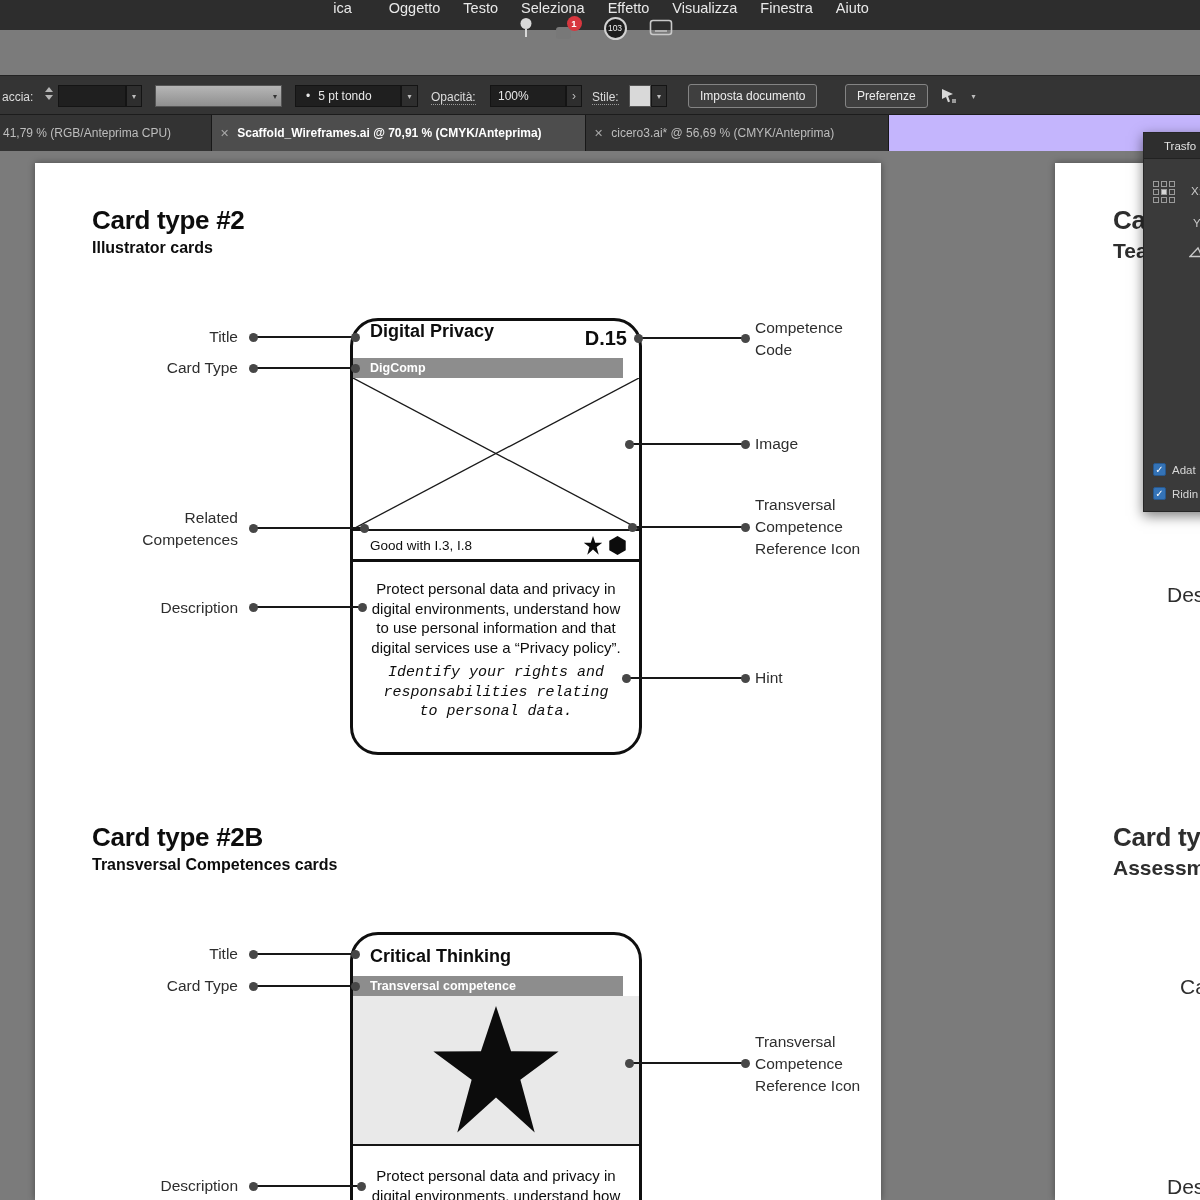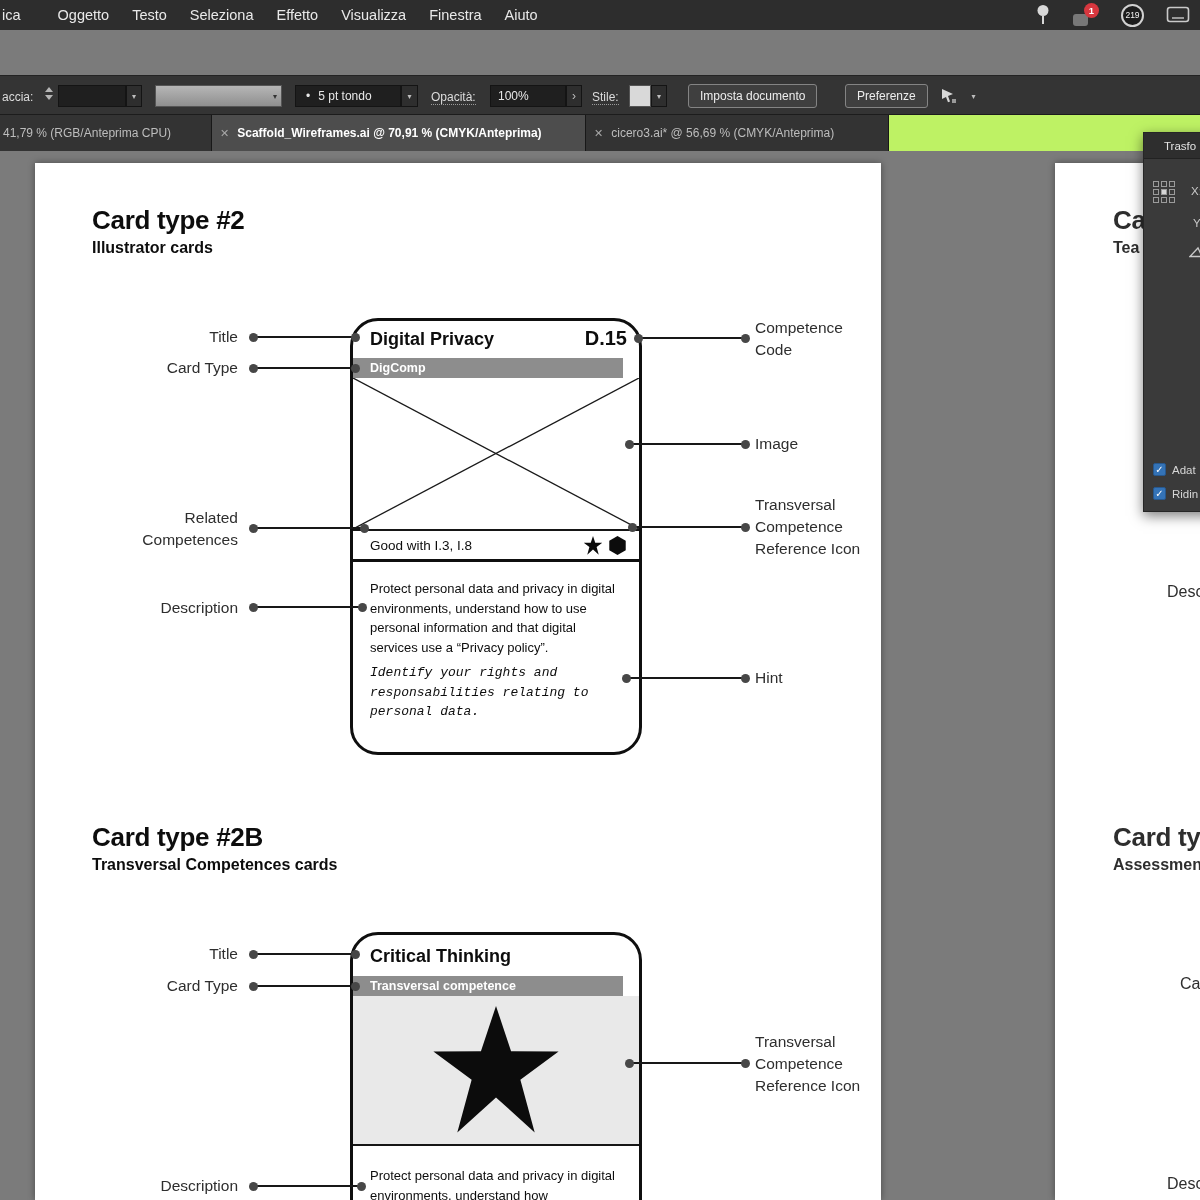--- a/index.html
+++ b/index.html
@@ -1,21 +1,21 @@
 <!DOCTYPE html>
 <html><head>
 <meta charset="utf-8">
 <style>
   * { margin:0; padding:0; box-sizing:border-box; }
   html,body { width:1200px; height:1200px; }
   body { font-family:"Liberation Sans", sans-serif; background:#7b7b7b; }
   #screen { position:relative; width:1200px; height:1200px; overflow:hidden; background:#7b7b7b; }
 
   
-  #menubar { position:absolute; left:0; top:0; width:1200px; height:30px; background:#2d2d2d; display:flex; align-items:center; justify-content:space-between; }
+  #menubar { position:absolute; left:0; top:0; width:1200px; height:30px; background:#2d2d2d; display:flex; align-items:center; justify-content:space-between;flex-direction:column; }
   .menu-items { display:flex; align-items:center; gap:23px; padding-left:2px; }
   .mi { color:#e9e9e9; font-size:14.5px; cursor:default; }
   .menu-right { display:flex; align-items:center; gap:22px; padding-right:10px; }
   .counter-circle { width:23px; height:23px; border:2px solid #d2d2d2; border-radius:50%; background:#1d1d1d; color:#f0f0f0; font-size:8.5px; display:flex; align-items:center; justify-content:center; }
   .badge-wrap { position:relative; width:26px; height:24px; }
   .badge-base { position:absolute; left:0; bottom:1px; width:15px; height:12px; background:#787878; border-radius:3px; }
   .badge-red { position:absolute; right:0; top:0; width:15px; height:15px; background:#d7373f; border-radius:50%; color:#fff; font-size:9.5px; font-weight:bold; display:flex; align-items:center; justify-content:center; }
 
   #titlebar { position:absolute; left:0; top:30px; width:1200px; height:45px; background:#3e3e3e; }
   #titlebar .t { position:absolute; left:747px; top:14px; transform:translateX(-50%); color:#d8d8d8; font-size:15px; white-space:nowrap; }
@@ -25,49 +25,49 @@
   .cb-lab.dotted { border-bottom:1px dotted #9a9a9a; }
   .cb-field { position:absolute; top:9px; height:22px; background:#1f1f1f; border:1px solid #141414; color:#e8e8e8; font-size:12px; display:flex; align-items:center; }
   .cb-btnarrow { position:absolute; top:9px; height:22px; background:#2e2e2e; border:1px solid #141414; color:#bdbdbd; font-size:8px; display:flex; align-items:center; justify-content:center; }
   .cb-swatch { position:absolute; top:9px; height:22px; border:1px solid #555; background:linear-gradient(180deg,#b6b6b6,#8f8f8f); display:flex; align-items:center; justify-content:flex-end; padding-right:4px; color:#333; font-size:8px; }
   .cb-button { position:absolute; top:8px; height:24px; background:#3f3f3f; border:1px solid #848484; border-radius:3px; color:#ededed; font-size:12px; display:flex; align-items:center; padding:0 11px; white-space:nowrap; }
   .stepper { position:absolute; display:flex; flex-direction:column; gap:3px; }
   .stepper i { width:0; height:0; border-left:4px solid transparent; border-right:4px solid transparent; }
   .stepper .up { border-bottom:5px solid #b5b5b5; }
   .stepper .dn { border-top:5px solid #b5b5b5; }
 
-  #tabbar { position:absolute; left:0; top:115px; width:1200px; height:36px; background:#bef264; display:flex; }
+  #tabbar { position:absolute; left:0; top:115px; width:1200px; height:36px; background:#c4b5fd; display:flex; }
   .tab { height:36px; background:#333; border-right:1px solid #181818; display:flex; align-items:center; gap:8px; padding:0 8px; overflow:hidden; }
   .tab.active { background:#4d4d4d; }
   .tab-label { font-size:12px; color:#bdbdbd; white-space:nowrap; }
   .tab.active .tab-label { color:#fff; font-weight:bold; }
   .tab-close { color:#a8a8a8; font-size:11px; }
 
   
   #canvas { position:absolute; left:0; top:151px; width:1200px; height:1049px; background:#7b7b7b; }
   .artboard { position:absolute; background:#fff; box-shadow:0 0 7px rgba(0,0,0,.4); }
 
   .h1 { position:absolute; font-weight:bold; font-size:26px; color:#0d0d0d; letter-spacing:-0.3px; white-space:nowrap; }
   .h2 { position:absolute; font-weight:bold; font-size:16px; color:#0d0d0d; white-space:nowrap; }
   .co { position:absolute; font-size:15.5px; line-height:22px; color:#2e2e2e; white-space:pre-line; }
   .co.r { text-align:right; }
-  .frag { position:absolute; white-space:nowrap; color:#2e2e2e; font-size:16px; }
+  .frag { position:absolute; white-space:nowrap; color:#2e2e2e; font-size:21px; }
 
   .leader { position:absolute; height:2px; background:#181818; }
   .leader .d { position:absolute; width:9px; height:9px; border-radius:50%; background:#474747; top:-3.5px; }
   .leader .dl { left:-3px; } .leader .dr { right:-3px; }
 
   .wcard { position:absolute; background:#fff; border:3px solid #0f0f0f; border-radius:28px; overflow:hidden; }
   .ctitle { position:absolute; font-weight:bold; font-size:18px; color:#0d0d0d; white-space:nowrap; }
   .ccode  { position:absolute; font-weight:bold; font-size:20px; color:#0d0d0d; }
   .tagbar { position:absolute; left:0; right:16px; height:20px; background:#8d8d8d; color:#fff; font-weight:bold; font-size:12.5px; line-height:20px; padding-left:17px; white-space:nowrap; }
   .imgbox { position:absolute; left:0; right:0; border-bottom:2px solid #161616; }
   .relrow { position:absolute; left:0; right:0; display:flex; align-items:center; justify-content:space-between; padding:0 12px 0 17px; border-bottom:3px solid #0f0f0f; font-size:13.5px; color:#0d0d0d; }
   .relicons { display:flex; align-items:center; gap:5px; }
-  .cdesc { position:absolute; font-size:13px; line-height:19.5px; color:#0d0d0d; }
+  .cdesc { position:absolute; font-size:15px; line-height:19.5px; color:#0d0d0d;text-align:center; }
   .chint { font-style:italic; }
   .grayarea { position:absolute; left:0; right:0; background:#e9e9e9; border-bottom:2px solid #161616; display:flex; align-items:center; justify-content:center; }
 
   
   #panel { position:absolute; left:1143px; top:132px; width:240px; height:380px; background:#3a3a3a; border:1px solid #262626; box-shadow:0 4px 12px rgba(0,0,0,.5); }
   .p-header { position:absolute; left:0; top:0; right:0; height:26px; background:#2e2e2e; border-bottom:1px solid #222; color:#e2e2e2; font-size:11.5px; line-height:26px; padding-left:20px; }
   .p-lab { position:absolute; color:#c9c9c9; font-size:11.5px; }
   .refgrid { position:absolute; left:9px; top:48px; display:grid; grid-template-columns:repeat(3,6px); grid-template-rows:repeat(3,6px); gap:2px; }
   .refgrid i { border:1px solid #9b9b9b; background:transparent; }
   .refgrid i.c { background:#d6d6d6; }
@@ -93,21 +93,21 @@
     </div>
     <div class="menu-right">
       <svg width="16" height="22" viewBox="0 0 16 22">
         <circle cx="8" cy="6.5" r="5.5" fill="#d8d8d8"></circle>
         <rect x="7" y="12" width="2" height="8" fill="#d8d8d8"></rect>
       </svg>
       <div class="badge-wrap">
         <div class="badge-base"></div>
         <div class="badge-red">1</div>
       </div>
-      <div class="counter-circle">219</div>
+      <div class="counter-circle">103</div>
       <svg width="24" height="18" viewBox="0 0 24 18">
         <rect x="1.5" y="1.5" width="21" height="14" rx="2.5" fill="none" stroke="#c9c9c9" stroke-width="1.6"></rect>
         <line x1="6" y1="12" x2="18" y2="12" stroke="#c9c9c9" stroke-width="1.4"></line>
       </svg>
     </div>
   </div>
 
 
   <div id="controlbar">
     <span class="cb-lab" style="left:2px;">accia:</span>
@@ -167,21 +167,21 @@
   </div>
 
   <div id="canvas">
 
     <div class="artboard" style="left:35px; top:12px; width:846px; height:1037px;">
 
       <div class="h1" style="left:57px; top:42px;">Card type #2</div>
       <div class="h2" style="left:57px; top:76px;">Illustrator cards</div>
 
       <div class="wcard" style="left:315px; top:155px; width:292px; height:437px;">
-        <div class="ctitle" style="left:17px; top:8px;">Digital Privacy</div>
+        <div class="ctitle" style="left:17px; top:0;">Digital Privacy</div>
         <div class="ccode" style="right:12px; top:6px;">D.15</div>
         <div class="tagbar" style="top:37px;"><span>DigComp</span></div>
         <div class="imgbox" style="top:57px; height:153px;">
           <svg width="100%" height="100%" viewBox="0 0 286 151" preserveAspectRatio="none">
             <line x1="0" y1="0" x2="286" y2="151" stroke="#1a1a1a" stroke-width="1.3"></line>
             <line x1="286" y1="0" x2="0" y2="151" stroke="#1a1a1a" stroke-width="1.3"></line>
           </svg>
         </div>
         <div class="relrow" style="top:210px; height:31px;gap:20px;">
           <span>Good with I.3, I.8</span>

